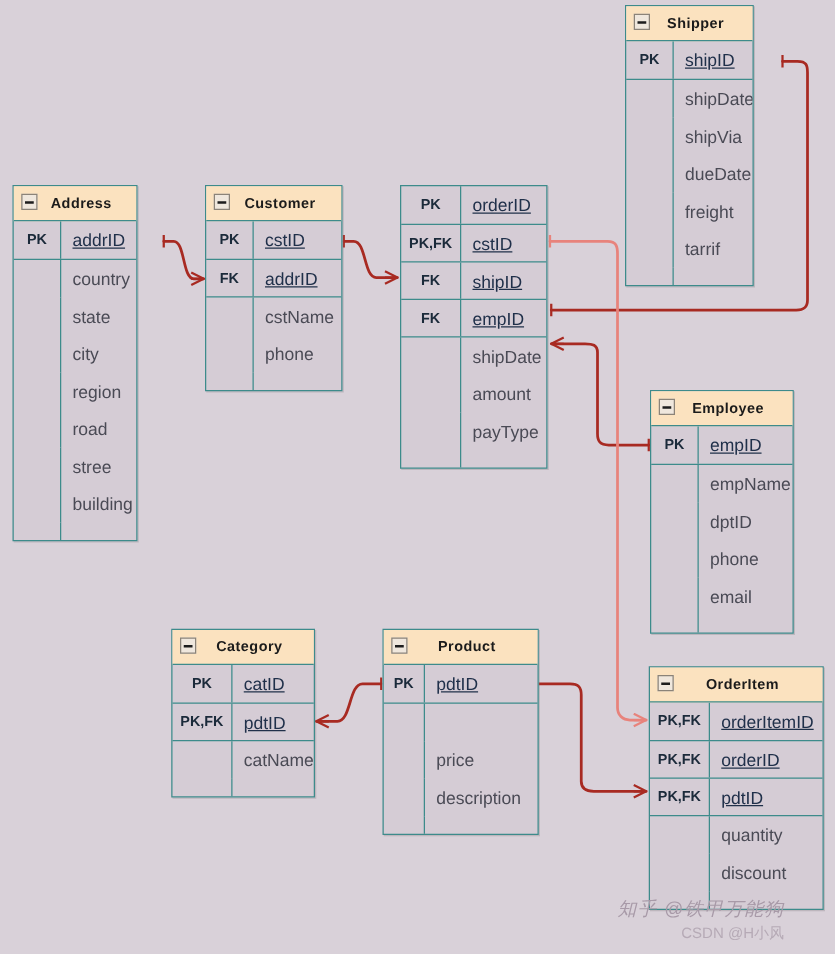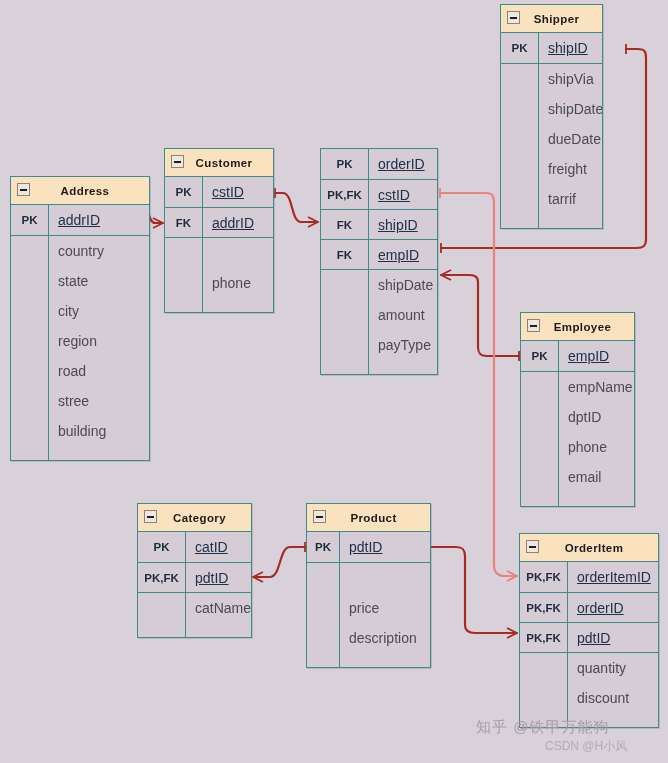--- a/index.html
+++ b/index.html
@@ -178,21 +178,21 @@
     </g>
 
     <g fill="none" stroke="#e8837c" stroke-width="2.2" stroke-linecap="round" stroke-linejoin="round">
 
       <path d="M440,193 L486,193 C493,193 494,197 494,203 L494,566
                C494,572 498,576 504,576 L517,576" marker-start="url(#oneTlite)" marker-end="url(#crowLlite)"></path>
     </g>
   </svg>
 
   <div id="entity-layer">
-      <div class="entity" style="left: 10px; top: 148px; width: 140px; margin-top: 28px;">
+      <div class="entity" style="left: 10px; top: 148px; width: 100px;">
         <div class="ent-title">
           <div class="collapse-box">
             <i></i>
           </div>
           <div class="ent-name">Address</div>
         </div>
         <div class="key-sec">
           <div class="row">
             <div class="cell-key" style="width: 38px;">PK</div>
             <div class="cell-attr">addrID</div>
@@ -246,20 +246,21 @@
             <div class="cell-attr">cstID</div>
           </div>
           <div class="row">
             <div class="cell-key" style="width: 38px;">FK</div>
             <div class="cell-attr">addrID</div>
           </div>
         </div>
         <div class="attr-sec">
           <div class="row">
             <div class="cell-key" style="width: 38px;"></div>
+            <div class="cell-attr">cstName</div>
           </div>
           <div class="row">
             <div class="cell-key" style="width: 38px;"></div>
             <div class="cell-attr">phone</div>
           </div>
           <div class="row attr-pad">
             <div class="cell-key" style="width: 38px;"></div>
             <div class="cell-attr"></div>
           </div>
         </div>
@@ -311,25 +312,25 @@
         </div>
         <div class="key-sec">
           <div class="row">
             <div class="cell-key" style="width: 38px;">PK</div>
             <div class="cell-attr">shipID</div>
           </div>
         </div>
         <div class="attr-sec">
           <div class="row">
             <div class="cell-key" style="width: 38px;"></div>
+            <div class="cell-attr">shipDate</div>
+          </div>
+          <div class="row">
+            <div class="cell-key" style="width: 38px;"></div>
             <div class="cell-attr">shipVia</div>
-          </div>
-          <div class="row">
-            <div class="cell-key" style="width: 38px;"></div>
-            <div class="cell-attr">shipDate</div>
           </div>
           <div class="row">
             <div class="cell-key" style="width: 38px;"></div>
             <div class="cell-attr">dueDate</div>
           </div>
           <div class="row">
             <div class="cell-key" style="width: 38px;"></div>
             <div class="cell-attr">freight</div>
           </div>
           <div class="row">
@@ -468,16 +469,16 @@
             <div class="cell-attr">discount</div>
           </div>
           <div class="row attr-pad">
             <div class="cell-key" style="width: 48px;"></div>
             <div class="cell-attr"></div>
           </div>
         </div>
       </div>
     </div>
 
-  <div class="watermark wm-main" style="left:476px; top:718px;">知乎 @铁甲万能狗</div>
+  <div class="watermark wm-main" style="left:494px; top:718px;font-style:italic;">知乎 @铁甲万能狗</div>
   <div class="watermark wm-sub" style="left:545px; top:738px;">CSDN @H小风</div>
 
 </div>
 
 </body></html>

